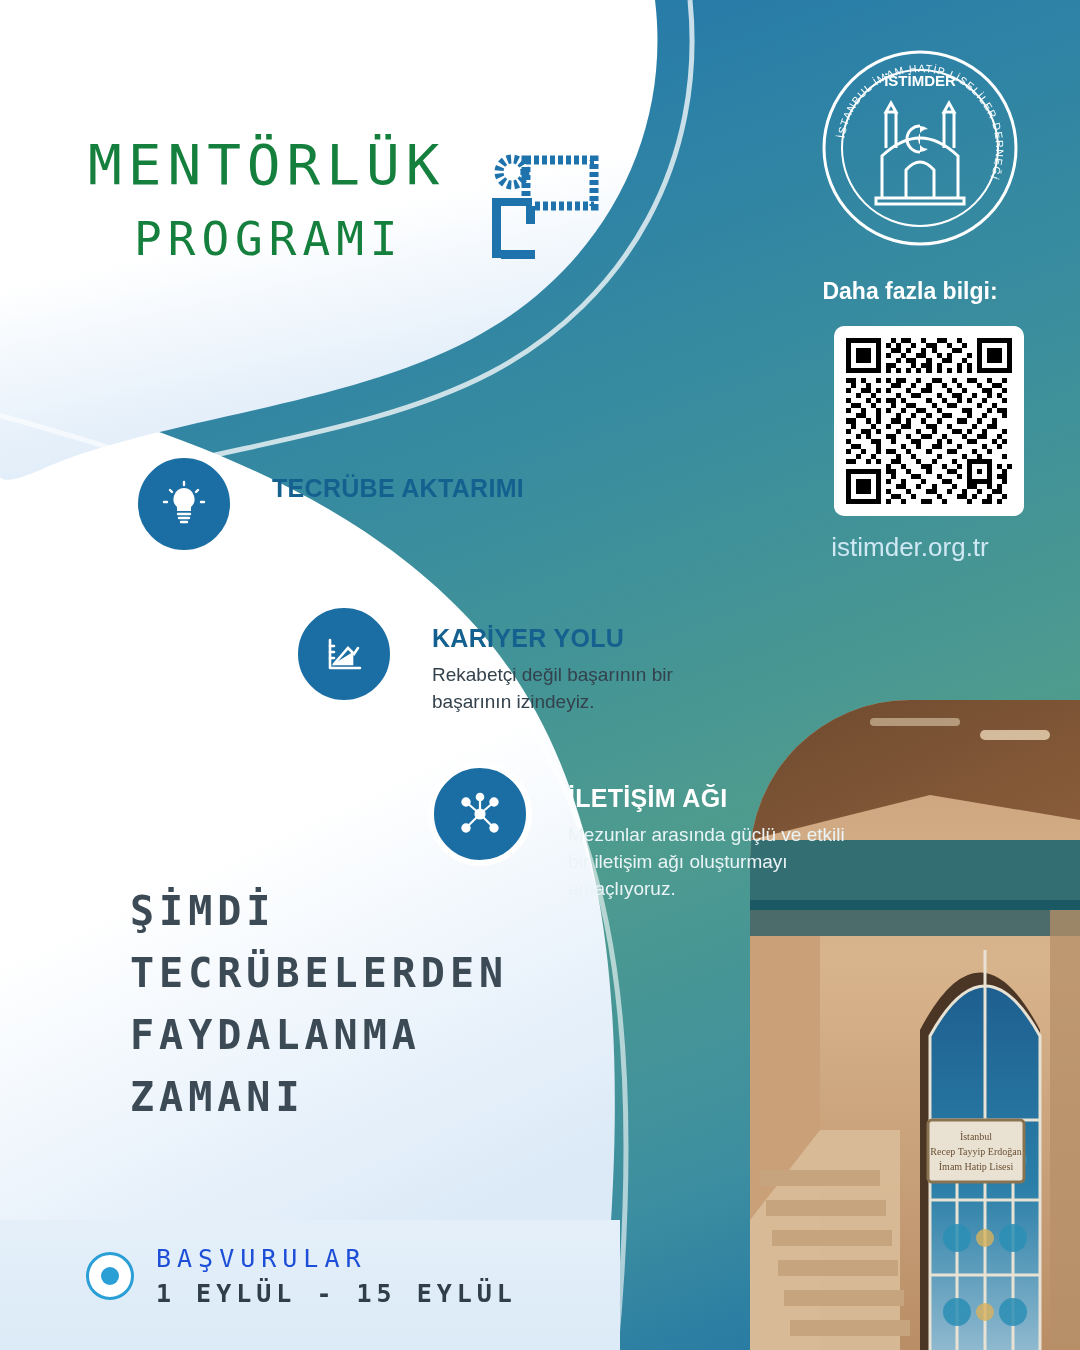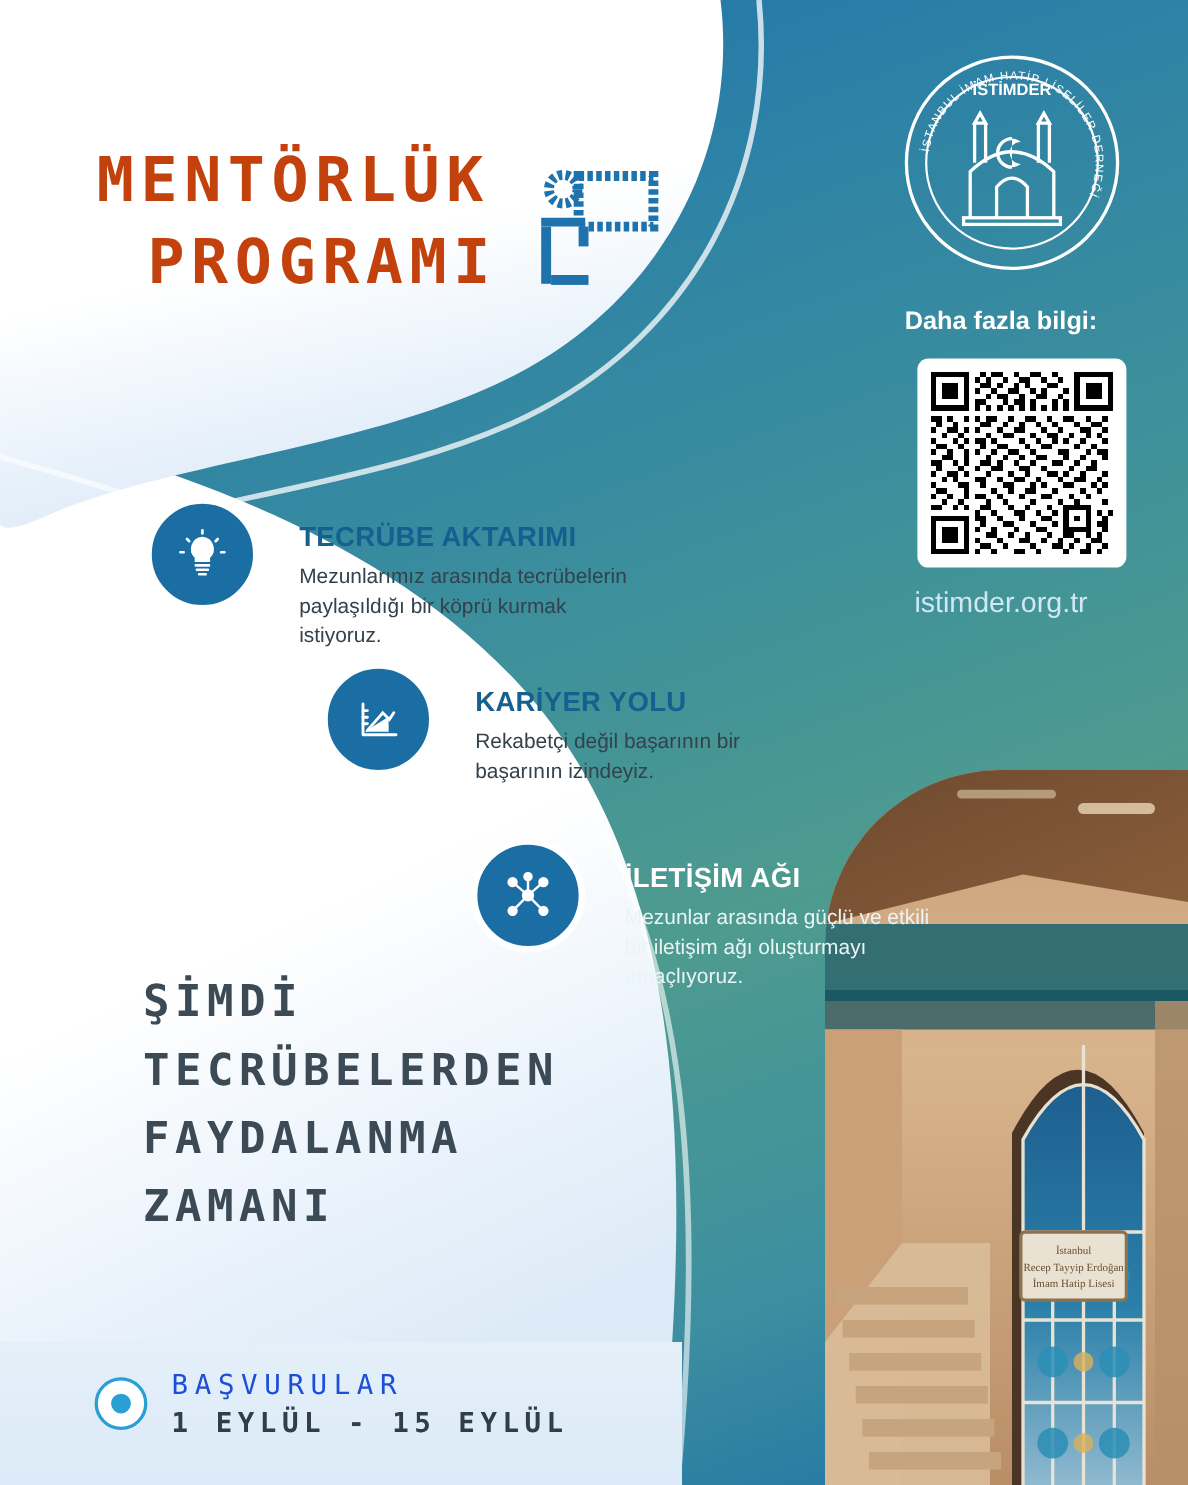--- a/index.html
+++ b/index.html
@@ -36,39 +36,39 @@
     left: 0;
     bottom: 0;
     width: 620px;
     height: 130px;
     background: linear-gradient(180deg, #e4eff9 0%, #dcebf7 100%);
   }
 
   
   .pixel {
     font-family: "DejaVu Sans Mono", "Liberation Mono", monospace;
-    font-weight: 700;
+    font-weight: 400;
     letter-spacing: 6px;
-    color: #c2410c;
+    color: #15803d;
     text-transform: uppercase;
   }
 
   .headline {
     position: absolute;
     left: 88px;
     top: 128px;
     width: 560px;
     z-index: 6;
   }
   .headline .l1 {
     font-size: 56px;
     line-height: 74px;
   }
   .headline .l2 {
-    font-size: 56px;
+    font-size: 46px;
     line-height: 74px;
     margin-left: 46px;
   }
 
   .presenter-icon {
     position: absolute;
     left: 482px;
     top: 150px;
     width: 120px;
     height: 120px;
@@ -607,21 +607,20 @@
       <svg width="52" height="52" viewBox="0 0 52 52">
         <g stroke="#ffffff" stroke-width="2.4" fill="none" stroke-linecap="round">
           <path d="M26 10 a11 11 0 0 1 7 19 v4 h-14 v-4 a11 11 0 0 1 7 -19 z" fill="#ffffff" stroke="none"></path>
           <path d="M20 36 h12 M21 40 h10 M23 44 h6"></path>
           <path d="M26 4 v3 M12 12 l2 2 M40 12 l-2 2 M6 24 h3 M43 24 h3"></path>
         </g>
       </svg>
     </div>
     <div class="ftext">
       <h3>TECRÜBE AKTARIMI</h3>
-      <p>Mezunlarımız arasında tecrübelerin paylaşıldığı bir köprü kurmak istiyoruz.</p>
     </div>
   </div>
 
   <div class="feature" id="feature-1">
     <div class="circle">
       <svg width="52" height="52" viewBox="0 0 52 52">
         <g stroke="#ffffff" stroke-width="2.6" fill="none" stroke-linecap="round">
           <path d="M12 40 V12 M12 40 H42"></path>
           <path d="M16 36 L30 20 L36 26 L40 20"></path>
           <path d="M18 36 h16 v-10 z" fill="#ffffff" stroke="#ffffff"></path>

